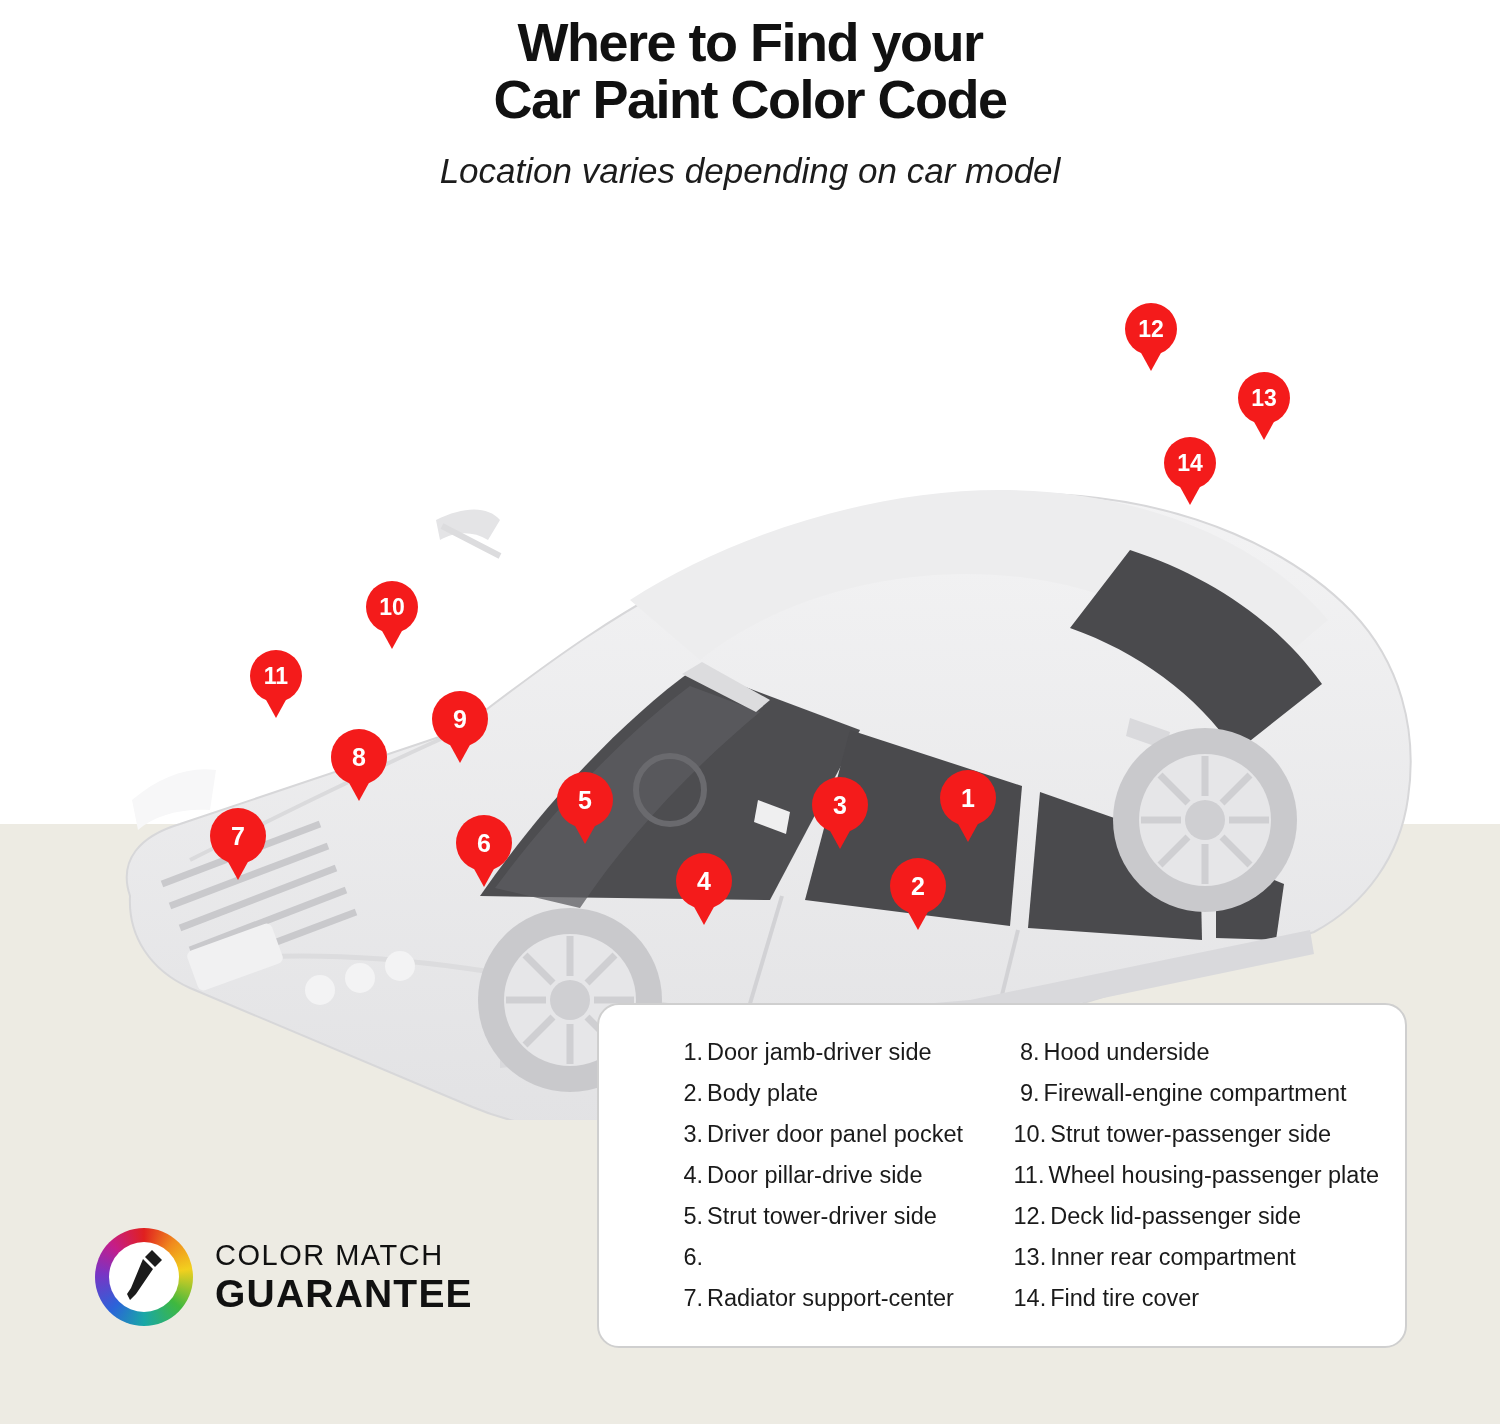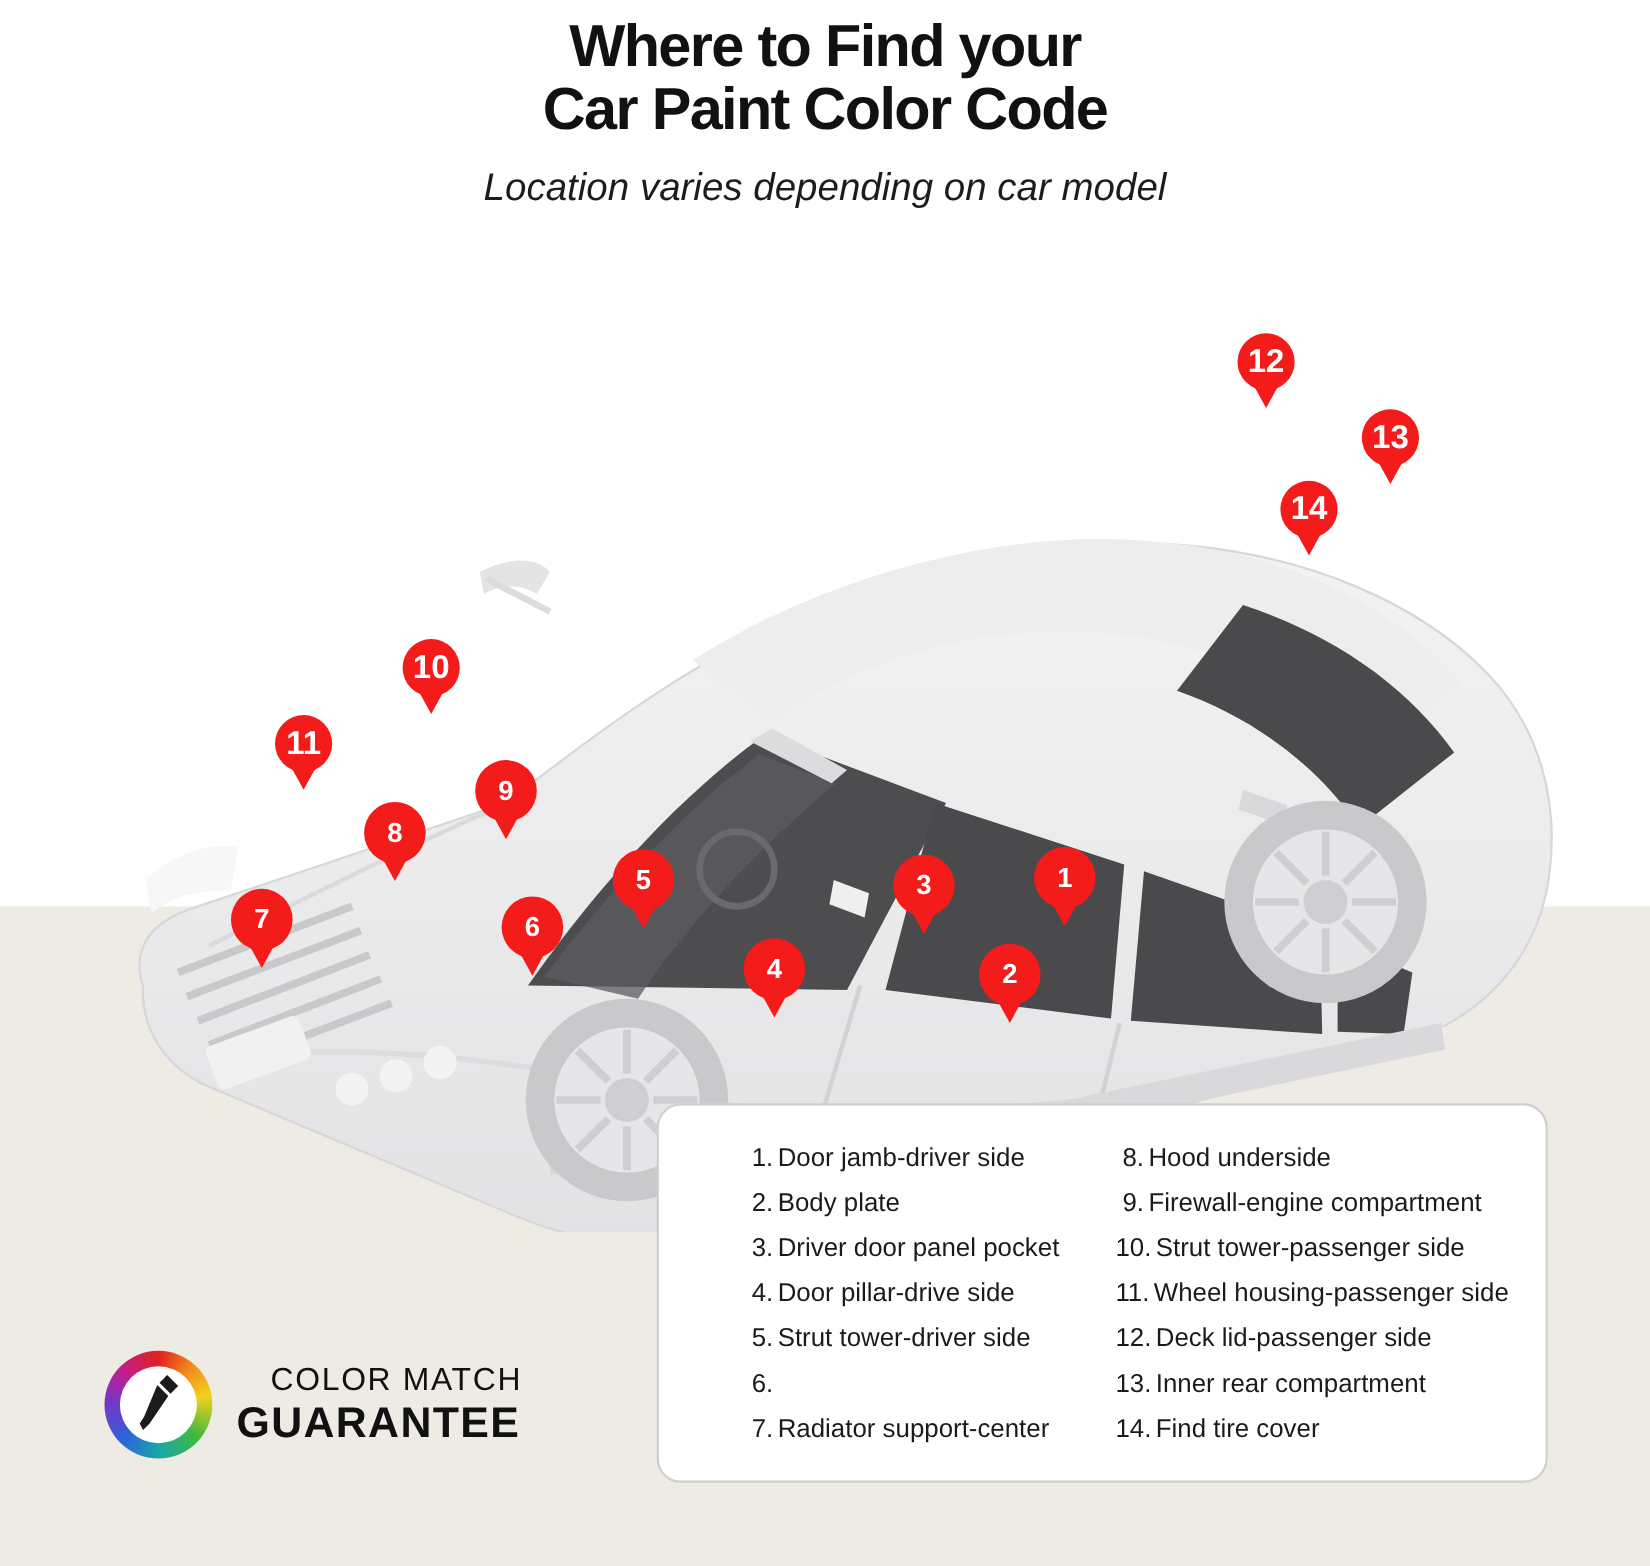--- a/index.html
+++ b/index.html
@@ -80,21 +80,21 @@
     bottom: -16px;
     left: 50%;
     transform: translateX(-50%);
     width: 0; height: 0;
     border-left: 11px solid transparent;
     border-right: 11px solid transparent;
     border-top: 20px solid #f41b1b;
   }
   .pin.small {
     width: 52px; height: 52px;
-    font-size: 30px;
+    font-size: 23px;
   }
 
   
   #legend {
     position: absolute;
     left: 597px;
     top: 1003px;
     width: 810px;
     height: 345px;
     border: 2px solid #cfcfcf;
@@ -168,21 +168,20 @@
   #brand-text {
     display: flex;
     flex-direction: column;
     justify-content: center;
   }
   #brand-line1 {
     font-size: 29px;
     letter-spacing: 1.5px;
     font-weight: 400;
     color: #111;
-    margin-left: 31px;
   }
   #brand-line2 {
     font-size: 39px;
     letter-spacing: 1.2px;
     font-weight: 700;
     color: #111;
   }
 </style>
 </head>
 <body>
@@ -359,21 +358,21 @@
     <div class="legend-item">
       <span class="legend-num">9.</span>
       <span class="legend-text">Firewall-engine compartment</span>
     </div>
     <div class="legend-item">
       <span class="legend-num">10.</span>
       <span class="legend-text">Strut tower-passenger side</span>
     </div>
     <div class="legend-item">
       <span class="legend-num">11.</span>
-      <span class="legend-text">Wheel housing-passenger side</span>
+      <span class="legend-text">Wheel housing-passenger plate</span>
     </div>
     <div class="legend-item">
       <span class="legend-num">12.</span>
       <span class="legend-text">Deck lid-passenger side</span>
     </div>
     <div class="legend-item">
       <span class="legend-num">13.</span>
       <span class="legend-text">Inner rear compartment</span>
     </div>
     <div class="legend-item">

